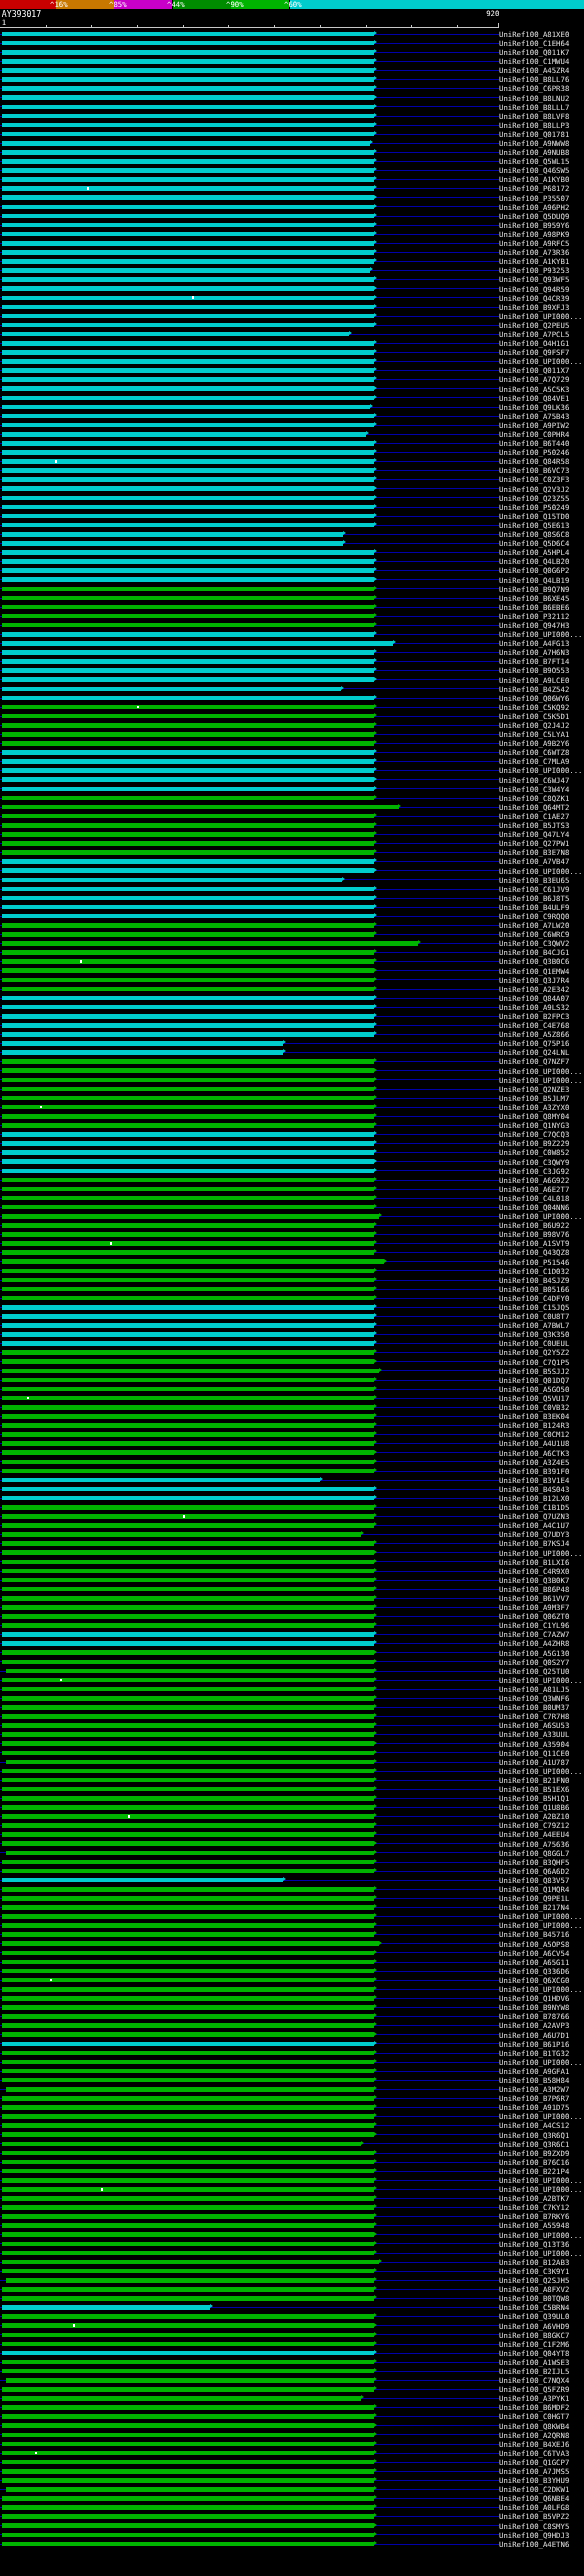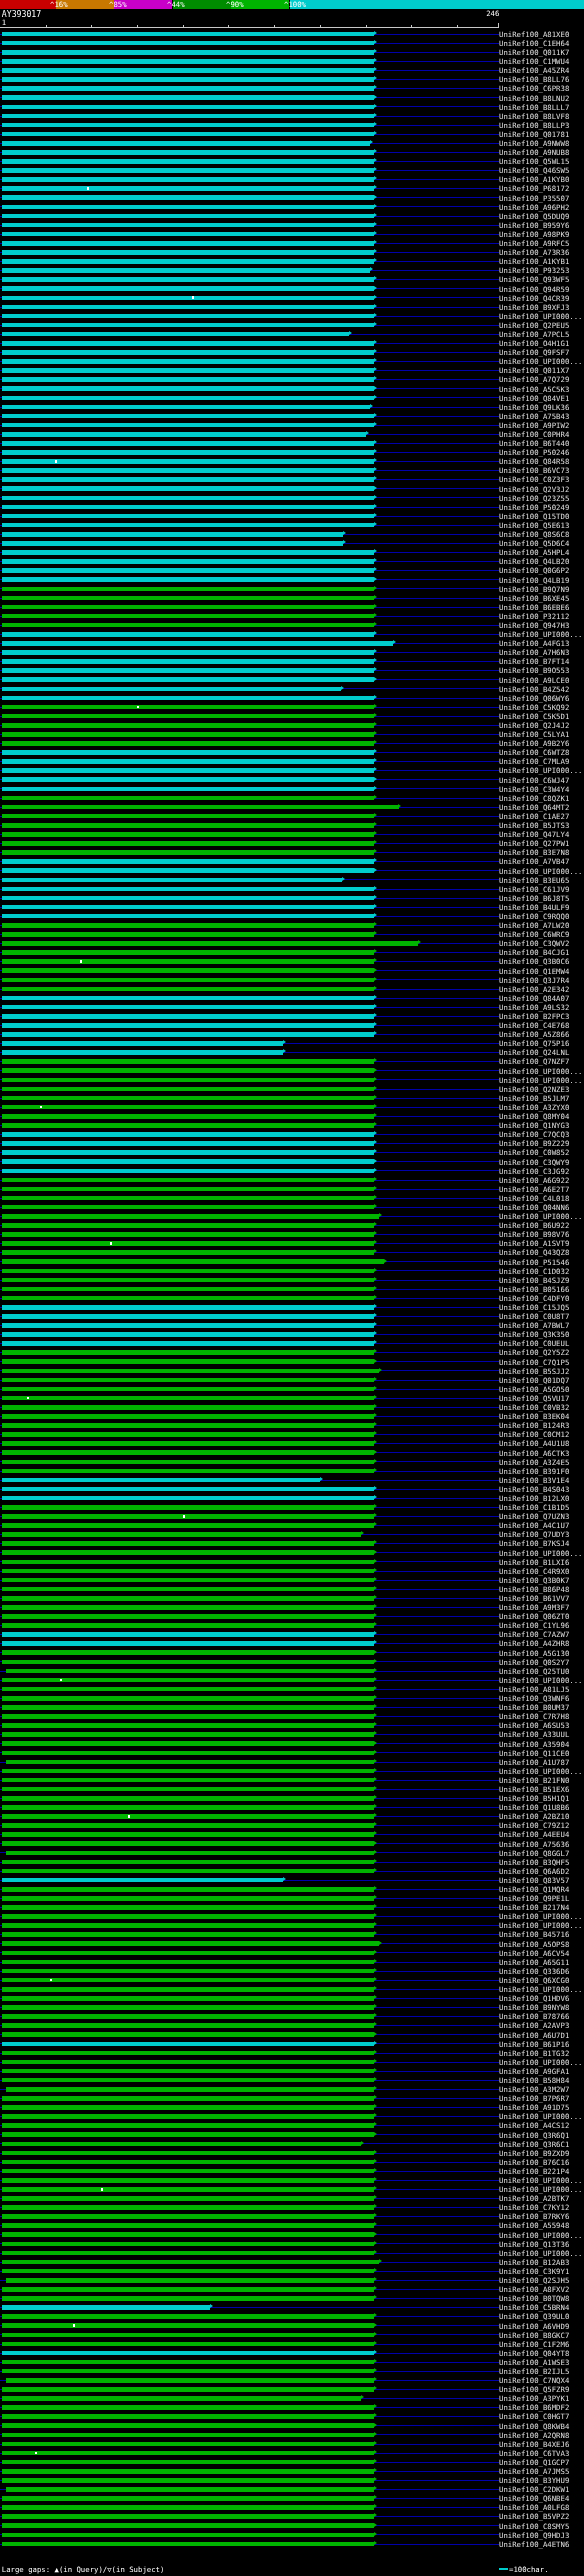--- a/index.html
+++ b/index.html
@@ -36,25 +36,25 @@
       <div class="seg" style="left: 0px; width: 56px; background: rgb(200, 0, 0);"></div>
       <div class="seg" style="left: 56px; width: 58px; background: rgb(200, 120, 0);"></div>
       <div class="seg" style="left: 114px; width: 58px; background: rgb(200, 0, 200);"></div>
       <div class="seg" style="left: 173px; width: 58px; background: rgb(0, 140, 0);"></div>
       <div class="seg" style="left: 231px; width: 58px; background: rgb(0, 180, 0);"></div>
       <div class="seg" style="left: 290px; width: 295px; background: rgb(0, 204, 204);"></div>
       <span class="seglabel" style="left: 50px;">^16%</span>
       <span class="seglabel" style="left: 109px;">^85%</span>
       <span class="seglabel" style="left: 167px;">^44%</span>
       <span class="seglabel" style="left: 226px;">^90%</span>
-      <span class="seglabel" style="left: 284px;">^100%</span>
+      <span class="seglabel" style="left: 284px;">^60%</span>
     </div>
   <div class="titlebar">
     <span class="accession">AY393017</span>
-    <span class="qlen">246</span>
+    <span class="qlen">920</span>
   </div>
   <div class="ruler" id="ruler">
     <span class="ruler-start">1</span>
   <div class="rline" style="width: 499px;"></div>
       <div class="rtick" style="left: 46px;"></div>
       <div class="rtick" style="left: 91px;"></div>
       <div class="rtick" style="left: 137px;"></div>
       <div class="rtick" style="left: 183px;"></div>
       <div class="rtick" style="left: 228px;"></div>
       <div class="rtick" style="left: 274px;"></div>
@@ -1736,18 +1736,14 @@
         <div class="arrowhead" style="left: 374px; border-left-color: rgb(0, 180, 0);"></div>
         <div class="rowlabel">UniRef100_Q9HDJ3</div>
       </div>
       <div class="row">
         <div class="baseline" style="width: 499px; background: rgb(0, 0, 170);"></div>
         <div class="bar" style="left: 1.8px; width: 372px; background: rgb(0, 180, 0);"></div>
         <div class="arrowhead" style="left: 374px; border-left-color: rgb(0, 180, 0);"></div>
         <div class="rowlabel">UniRef100_A4ETN6</div>
       </div>
     </div>
-  <div class="footer">
-    <span class="gaps">Large gaps: ▲(in Query)/▽(in Subject)</span>
-    <span class="scale-legend"><span class="sample"></span><span>=100char.</span></span>
-  </div>
 </div>
 
 
 </body></html>

